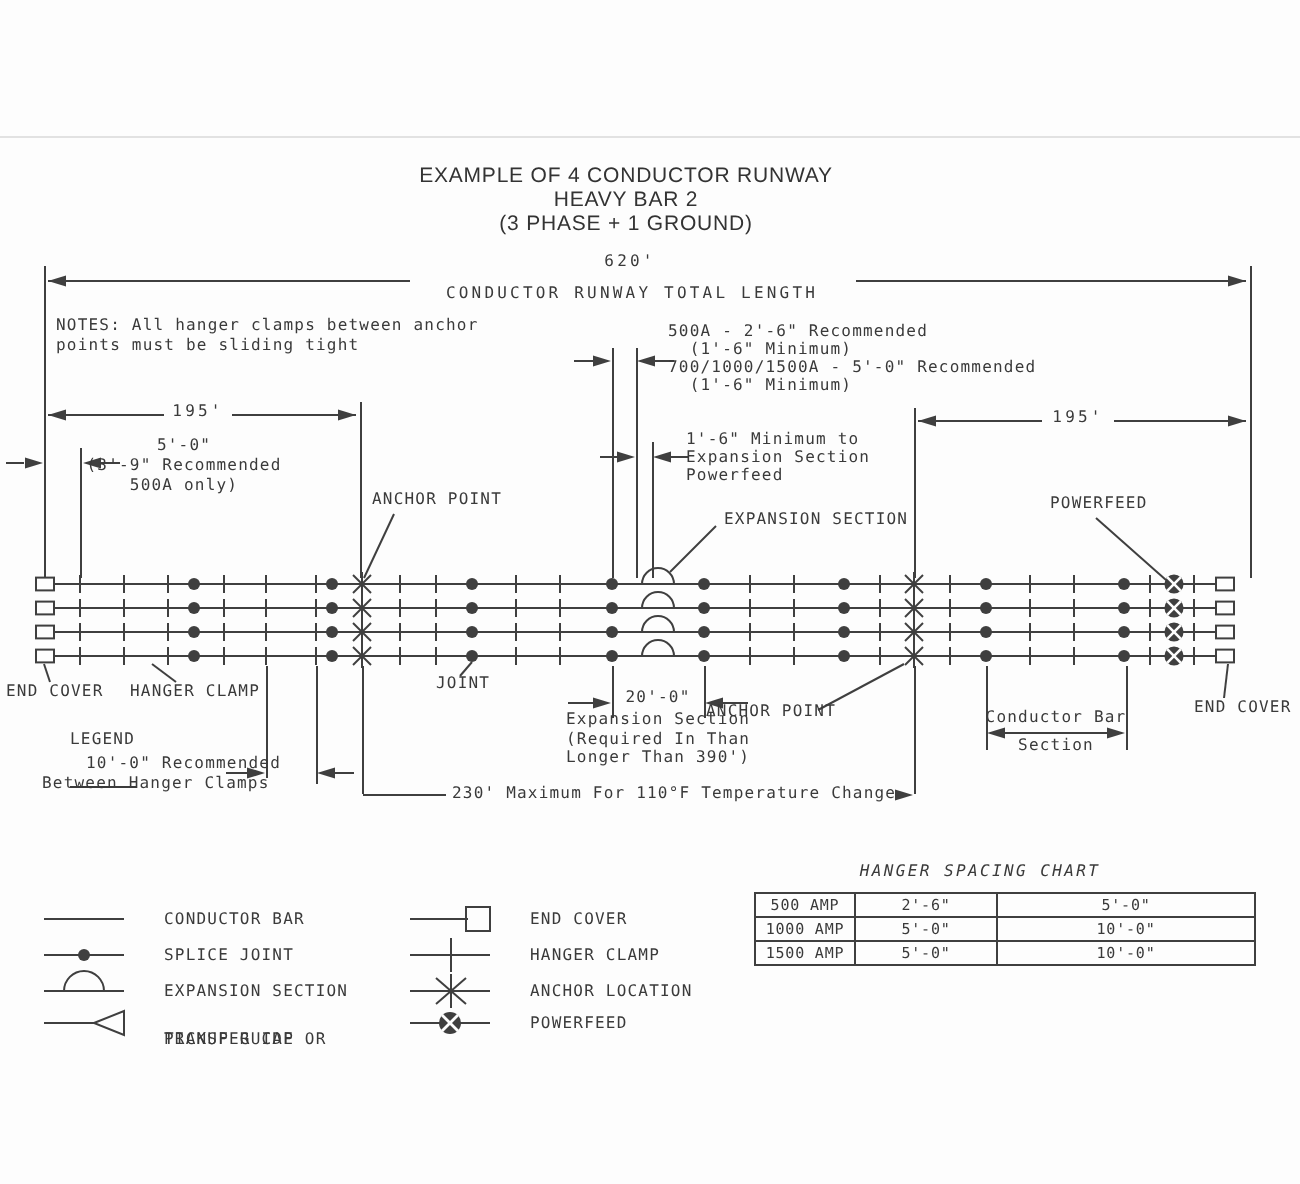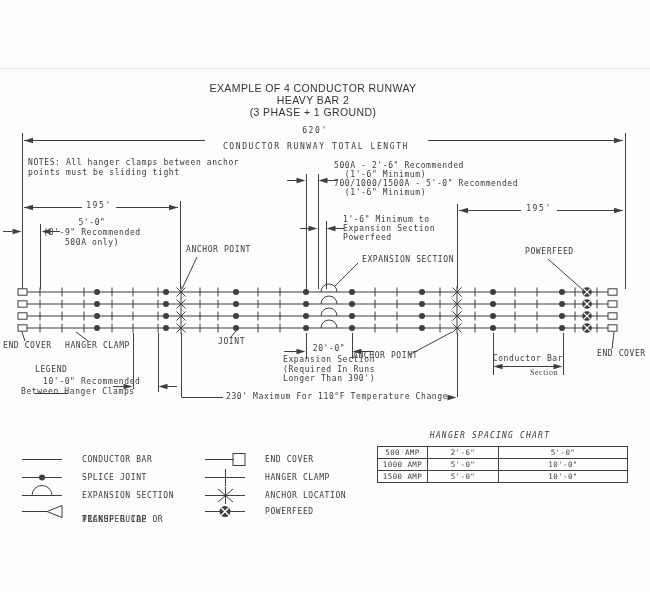--- a/index.html
+++ b/index.html
@@ -324,27 +324,27 @@
   <div class="cad" style="left:218px;top:337px;">JOINT</div>
   <div class="cad" style="left:353px;top:351px;">ANCHOR POINT</div>
   <div class="cad" style="left:597px;top:349px;">END COVER</div>
 
   <div class="cad ul" style="left:35px;top:365px;">LEGEND</div>
   <div class="cad" style="left:43px;top:377px;">10'-0" Recommended</div>
   <div class="cad" style="left:21px;top:387px;">Between Hanger Clamps</div>
 
   <div class="cad ctr" style="left:309px;top:344px;width:40px;">20'-0"</div>
   <div class="cad" style="left:283px;top:355px;">Expansion Section</div>
-  <div class="cad" style="left:283px;top:364.5px;">(Required In Runs</div>
+  <div class="cad" style="left:283px;top:364.5px;">(Required In Than</div>
   <div class="cad" style="left:283px;top:374px;">Longer Than 390')</div>
 
   <div class="cad" style="left:226px;top:392px;">230' Maximum For 110°F Temperature Change</div>
 
   <div class="cad ctr" style="left:478px;top:354px;width:100px;">Conductor Bar</div>
-  <div class="cad ctr" style="left:494px;top:368px;width:100px;font-family:Liberation Serif, serif;">Section</div>
+  <div class="cad ctr" style="left:478px;top:368px;width:100px;">Section</div>
 
   <div class="cad" style="left:82px;top:455px;">CONDUCTOR BAR</div>
   <div class="cad" style="left:82px;top:473px;">SPLICE JOINT</div>
   <div class="cad" style="left:82px;top:491px;">EXPANSION SECTION</div>
   <div class="cad" style="left:82px;top:515px;">PICKUP GUIDE OR</div>
   <div class="cad" style="left:82px;top:515px;">TRANSFER CAP</div>
   <div class="cad" style="left:265px;top:455px;">END COVER</div>
   <div class="cad" style="left:265px;top:473px;">HANGER CLAMP</div>
   <div class="cad" style="left:265px;top:491px;">ANCHOR LOCATION</div>
   <div class="cad" style="left:265px;top:507px;">POWERFEED</div>

